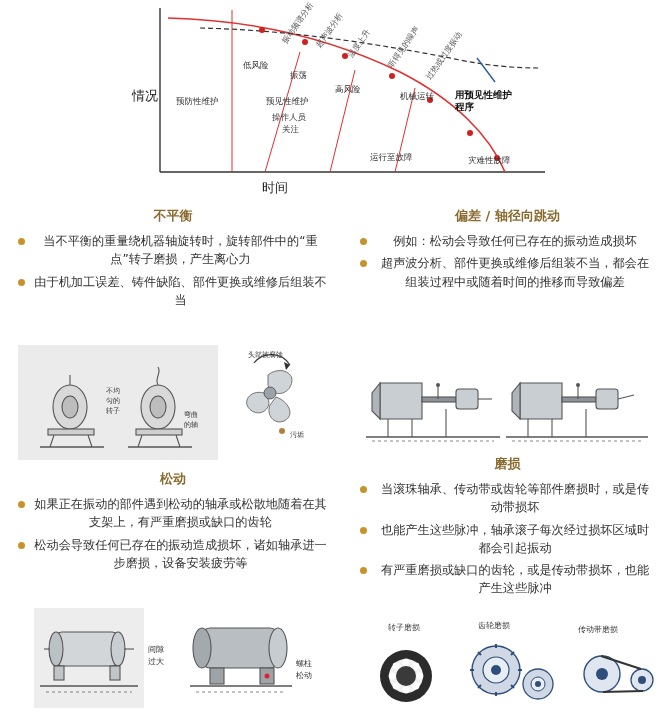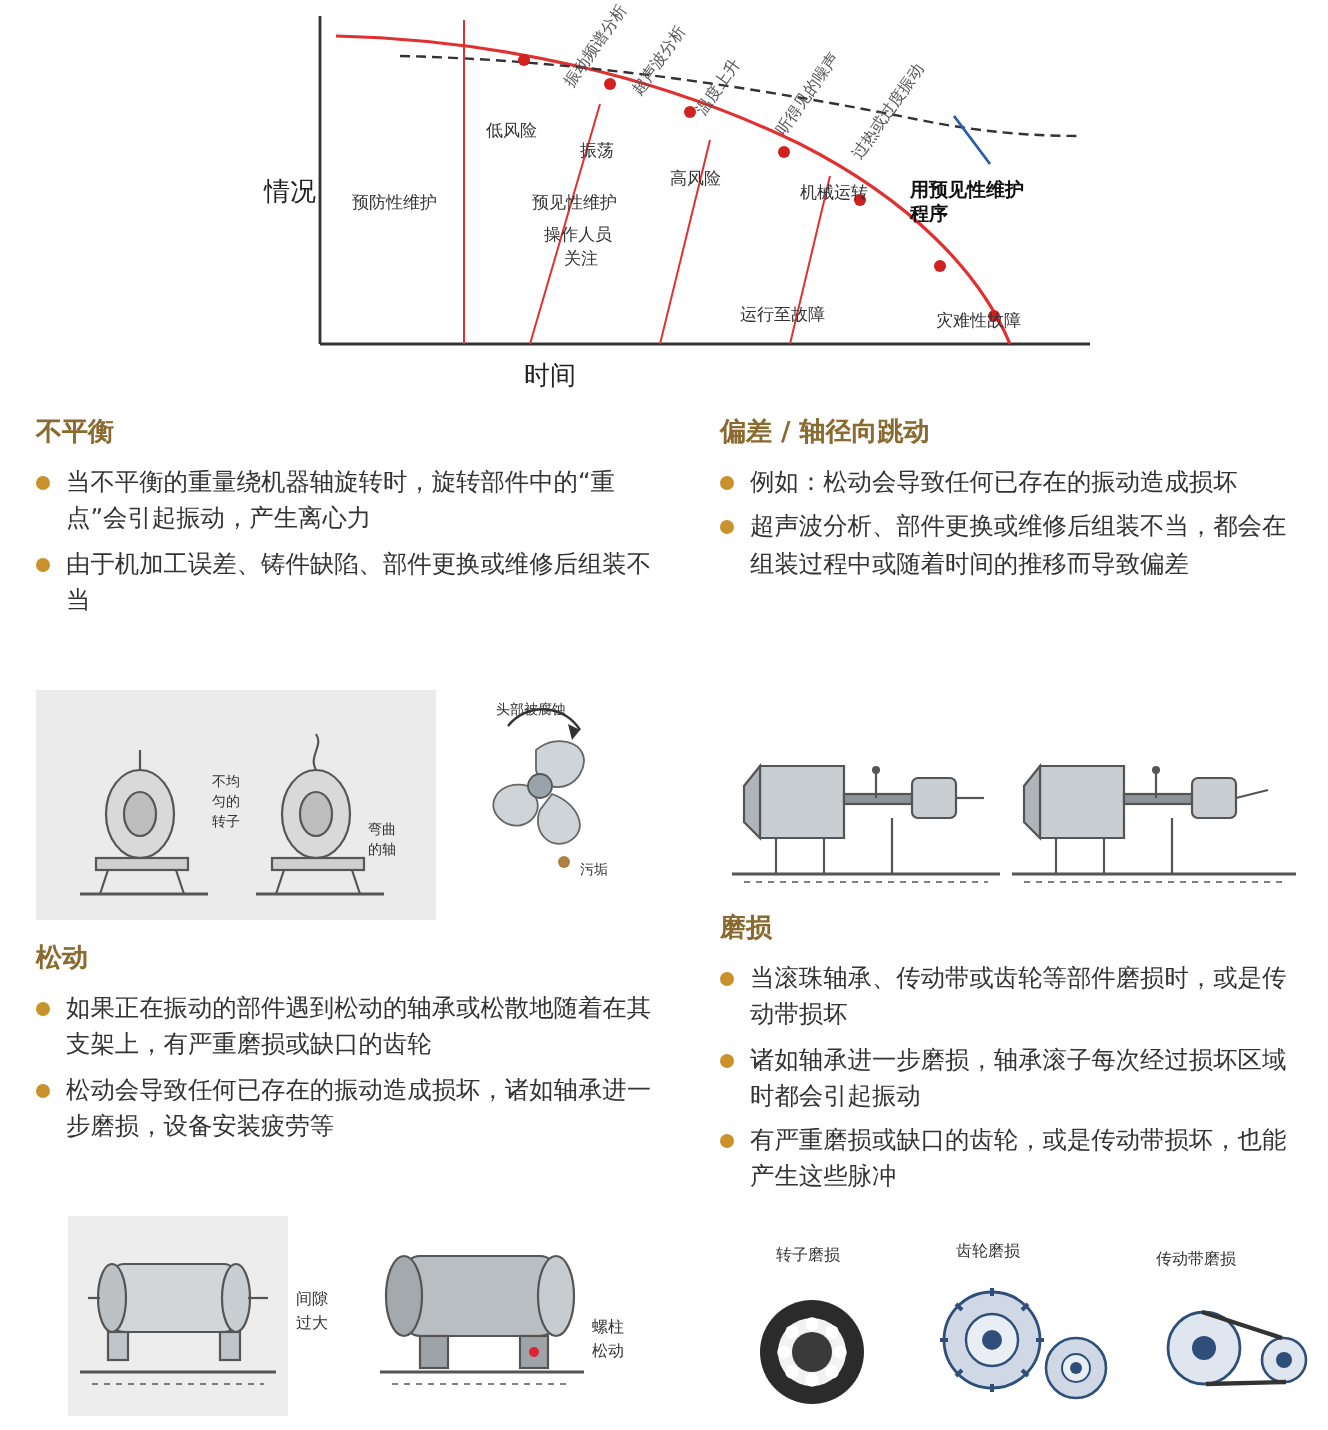--- a/index.html
+++ b/index.html
@@ -6,21 +6,21 @@
   body{
     width:664px;height:715px;
     background:#ffffff;
     font-family:"DejaVu Sans","Liberation Sans",sans-serif;
     color:#222;
     position:relative;
     overflow:hidden;
   }
   .chart-wrap{position:absolute;left:0;top:0;width:664px;height:200px;}
   .chart-svg{display:block;}
-  .section{position:absolute;}
+  .section{position:absolute;text-align:center;}
   .sec-title{
     font-size:13px;font-weight:bold;color:#8a6a2f;margin-bottom:7px;
   }
   .bullets{list-style:none;margin:0;padding:0;}
   .bullets li{
     position:relative;padding-left:15px;margin-bottom:4px;
     font-size:12.2px;line-height:1.5;color:#333;
   }
   .bullets li:before{
     content:"";position:absolute;left:0;top:6px;
@@ -86,21 +86,21 @@
     <text x="455" y="110" fill="#111" font-size="9.5" font-weight="bold" font-family="DejaVu Sans, Liberation Sans, sans-serif">程序</text>
 
     <text x="132" y="100" fill="#222" font-size="13" font-family="DejaVu Sans, Liberation Sans, sans-serif">情况</text>
     <text x="262" y="192" fill="#222" font-size="13" font-family="DejaVu Sans, Liberation Sans, sans-serif">时间</text>
   </svg>
 </div>
 
 <div class="section" style="left:18px;top:207px;width:310px;">
   <div class="sec-title">不平衡</div>
   <ul class="bullets">
-    <li>当不平衡的重量绕机器轴旋转时，旋转部件中的“重点”会引起振动，产生离心力</li>
+    <li>当不平衡的重量绕机器轴旋转时，旋转部件中的“重点”转子磨损，产生离心力</li>
     <li>由于机加工误差、铸件缺陷、部件更换或维修后组装不当</li>
   </ul>
 </div>
 
 <div class="imgbox" style="left:18px;top:345px;width:310px;height:115px;">
   <svg width="310" height="115" viewBox="0 0 310 115">
     <rect x="0" y="0" width="200" height="115" fill="#ebebeb"></rect>
     <rect x="205" y="0" width="105" height="115" fill="#ffffff"></rect>
 
     <g stroke="#555" fill="none" stroke-width="1.1">
@@ -223,21 +223,21 @@
     </g>
     <text x="262" y="58" font-size="8" fill="#333">螺柱</text>
     <text x="262" y="70" font-size="8" fill="#333">松动</text>
   </svg>
 </div>
 
 <div class="section" style="left:360px;top:455px;width:295px;font-family:Liberation Serif, serif;">
   <div class="sec-title">磨损</div>
   <ul class="bullets">
     <li>当滚珠轴承、传动带或齿轮等部件磨损时，或是传动带损坏</li>
-    <li>诸如轴承进一步磨损，轴承滚子每次经过损坏区域时都会引起振动</li>
+    <li>也能产生这些脉冲，轴承滚子每次经过损坏区域时都会引起振动</li>
     <li>有严重磨损或缺口的齿轮，或是传动带损坏，也能产生这些脉冲</li>
   </ul>
 </div>
 
 <div class="imgbox" style="left:360px;top:618px;width:295px;height:95px;">
   <svg width="295" height="95" viewBox="0 0 295 95">
     <text x="28" y="12" font-size="8" fill="#333">转子磨损</text>
     <text x="118" y="10" font-size="8" fill="#333">齿轮磨损</text>
     <text x="218" y="14" font-size="8" fill="#333">传动带磨损</text>
 

